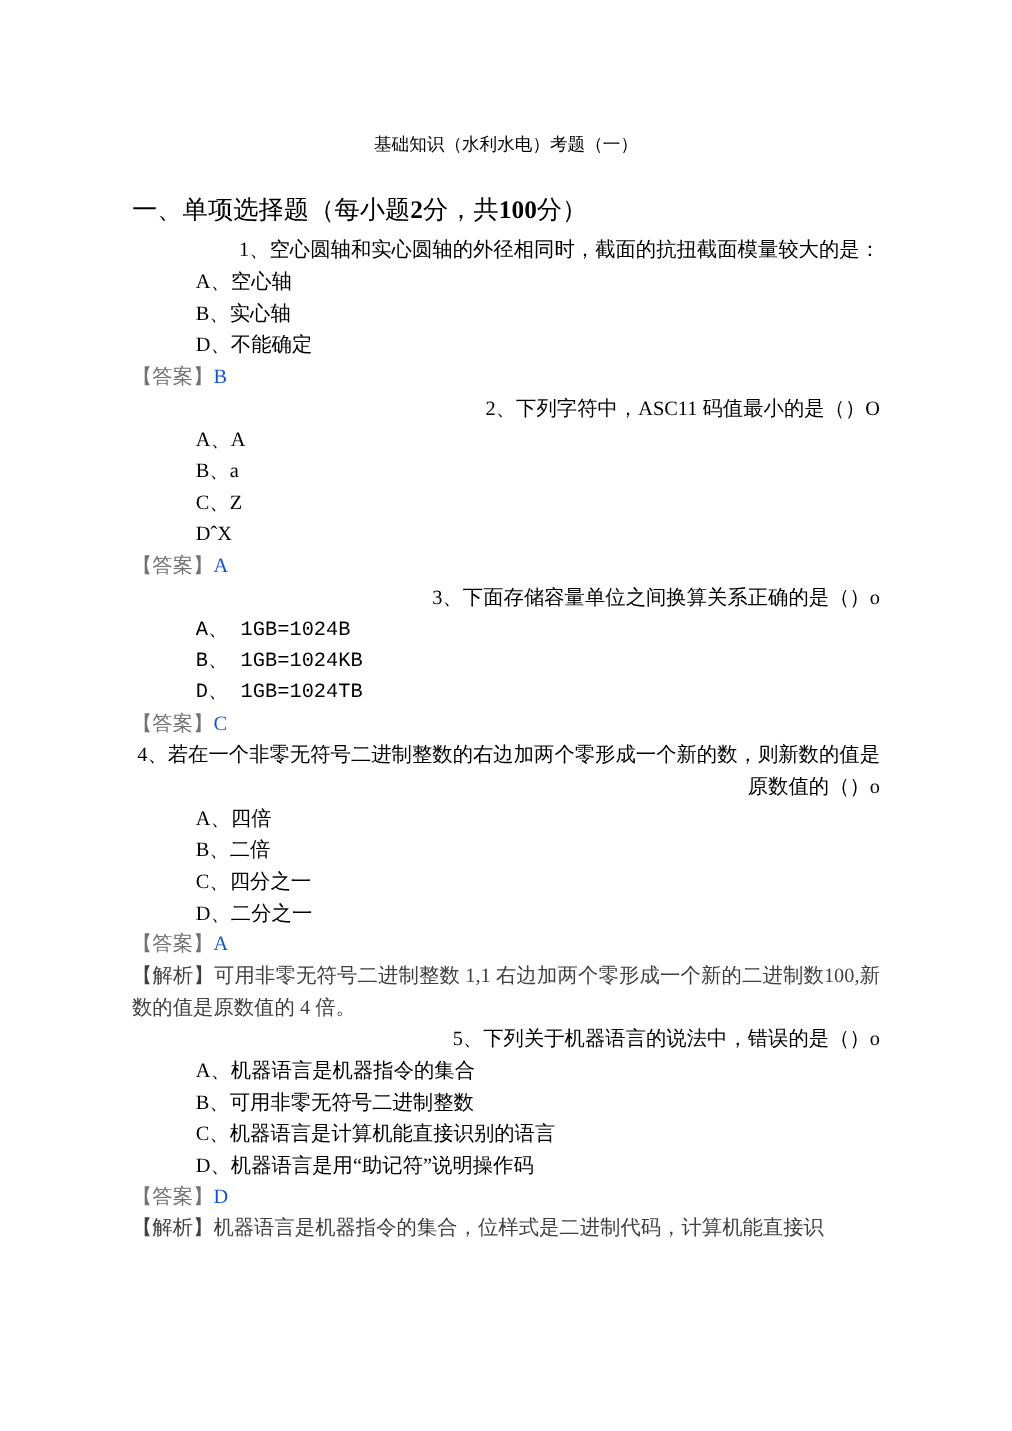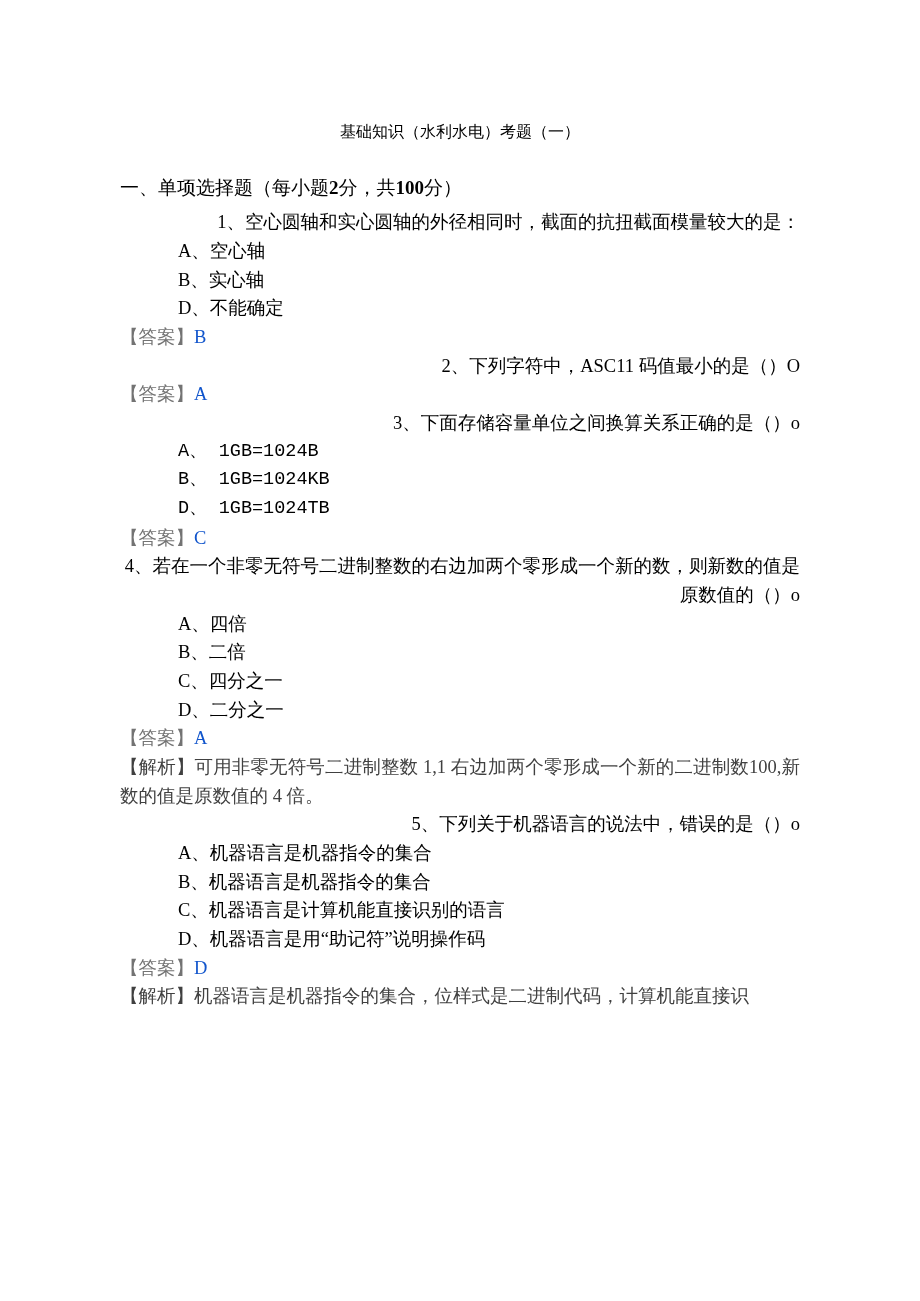--- a/index.html
+++ b/index.html
@@ -14,21 +14,21 @@
       line-height: 1.55;
     }
     .doc-title {
       text-align: center;
       font-size: 16px;
       font-weight: normal;
       margin-bottom: 28px;
       font-family: "SimSun", "宋体", serif;
     }
     .section-title {
-      font-size: 19px;
+      font-size: 23px;
       font-weight: normal;
       margin-bottom: 6px;
       font-family: "SimSun", "宋体", serif;
     }
     .section-title .bold-num { font-weight: bold; font-family: "Times New Roman", serif; }
     .question { margin-bottom: 0; }
     .q-text {
       text-align: right;
     }
     .options {
@@ -66,20 +66,26 @@
   </div>
   <div class="answer">
     <span class="bracket">【答案】</span><span>B</span>
   </div>
 </div>
 
 <div class="question">
   <div class="q-text">
     <span>2、</span><span>下列字符中，ASC11 码值最小的是（）O</span>
   </div>
+  <div class="options">
+    <span class="opt">A、A</span>
+    <span class="opt">B、a</span>
+    <span class="opt">C、Z</span>
+    <span class="opt">DˆX</span>
+  </div>
   <div class="answer">
     <span class="bracket">【答案】</span><span>A</span>
   </div>
 </div>
 
 <div class="question">
   <div class="q-text">
     <span>3、</span><span>下面存储容量单位之间换算关系正确的是（）o</span>
   </div>
   <div class="options mono">
@@ -109,21 +115,21 @@
     <span>【解析】</span><span>可用非零无符号二进制整数 1,1 右边加两个零形成一个新的二进制数100,新数的值是原数值的 4 倍。</span>
   </div>
 </div>
 
 <div class="question">
   <div class="q-text">
     <span>5、</span><span>下列关于机器语言的说法中，错误的是（）o</span>
   </div>
   <div class="options">
     <span class="opt">A、机器语言是机器指令的集合</span>
-    <span class="opt">B、机器语言是机器指令的集合</span>
+    <span class="opt">B、可用非零无符号二进制整数</span>
     <span class="opt">C、机器语言是计算机能直接识别的语言</span>
     <span class="opt">D、机器语言是用“助记符”说明操作码</span>
   </div>
   <div class="answer">
     <span class="bracket">【答案】</span><span>D</span>
   </div>
   <div class="explain">
     <span>【解析】</span><span>机器语言是机器指令的集合，位样式是二进制代码，计算机能直接识</span>
   </div>
 </div>

